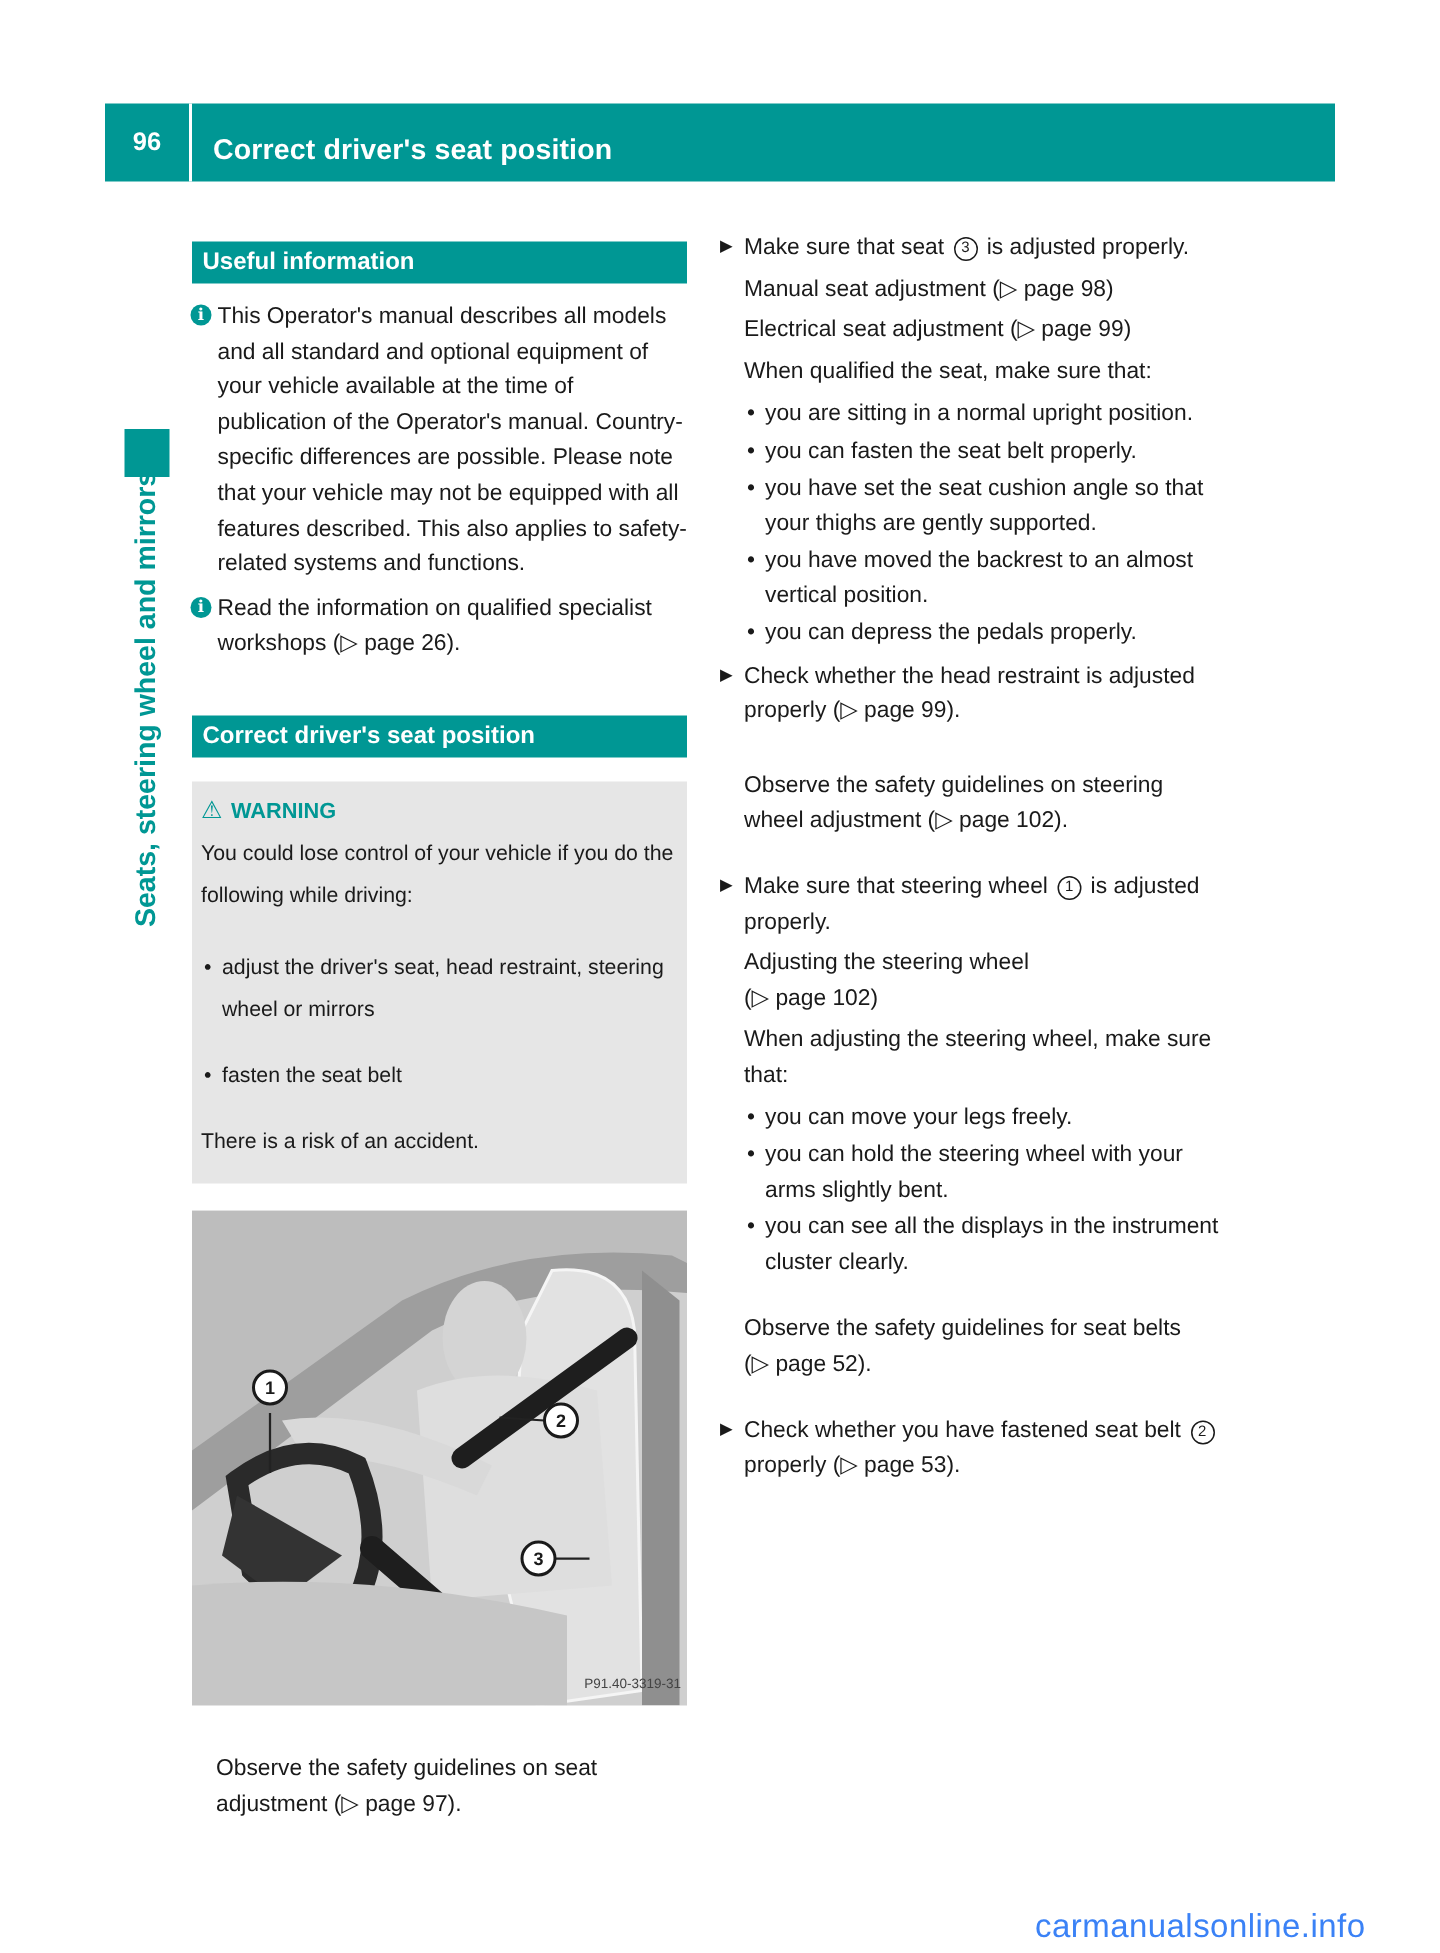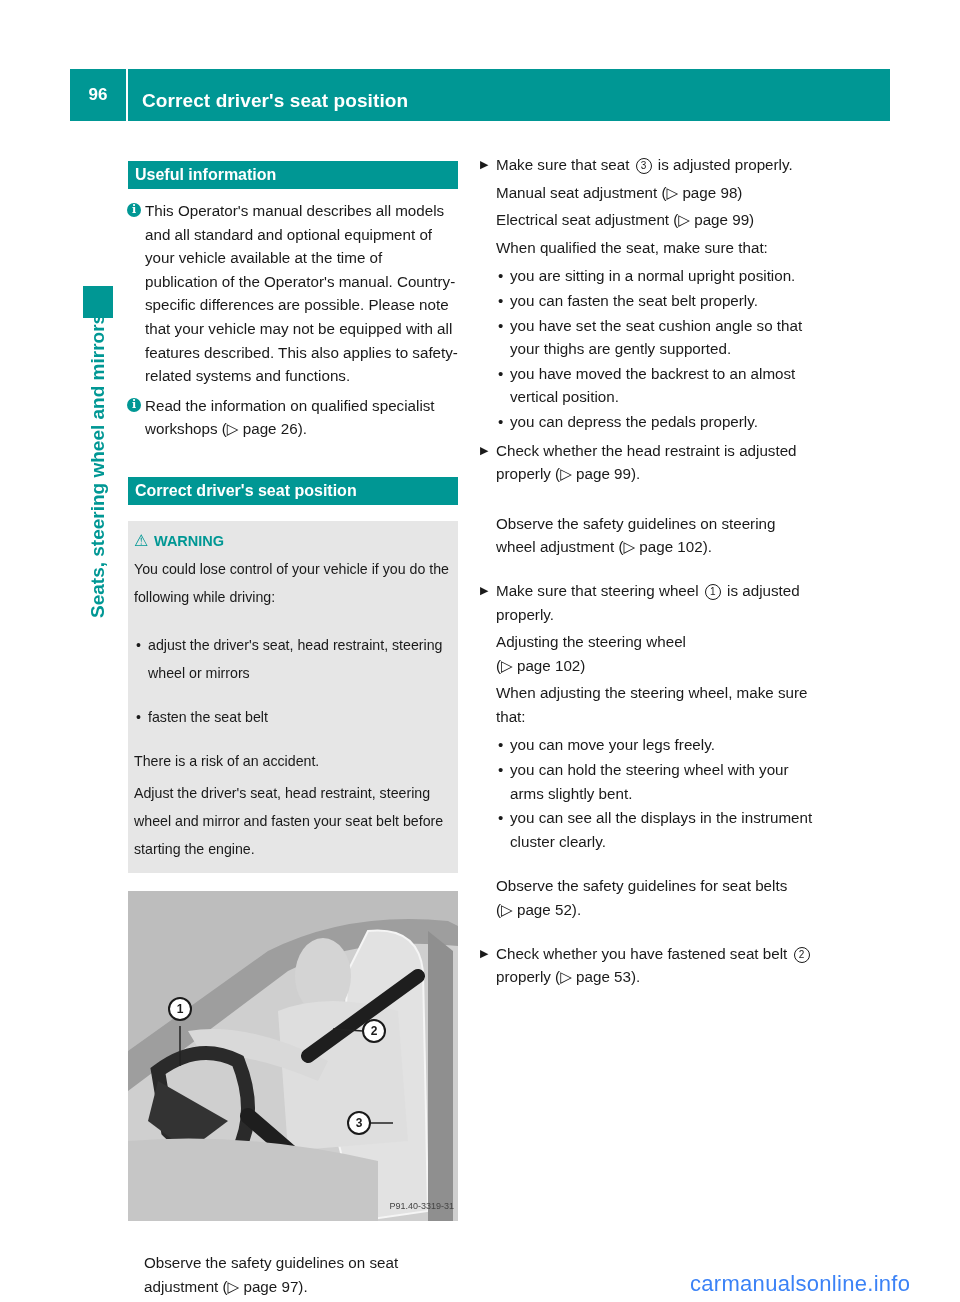--- a/index.html
+++ b/index.html
@@ -71,21 +71,20 @@
   <div style="height:16px"></div>
 
   <div class="warn">
     <div><span class="tri">⚠</span><span class="wh">WARNING</span></div>
     <div>You could lose control of your vehicle if you do the following while driving:</div>
     <div class="gap4"></div>
     <div class="bul">adjust the driver's seat, head restraint, steering wheel or mirrors</div>
     <div class="bul">fasten the seat belt</div>
     <div>There is a risk of an accident.</div>
     <div class="gap4"></div>
-    <div>Adjust the driver's seat, head restraint, steering wheel and mirror and fasten your seat belt before starting the engine.</div>
   </div>
 
   <div class="figure" style="margin-top:18px;">
     <svg width="330" height="330" viewBox="0 0 330 330">
       <rect x="0" y="0" width="330" height="330" fill="#cfcfcf"></rect>
       <path d="M0 0 L330 0 L330 40 Q200 40 120 90 L0 170 Z" fill="#bdbdbd"></path>
       <path d="M0 160 L140 60 Q220 20 320 30 L330 35 L330 55 Q230 45 160 80 L0 200 Z" fill="#9e9e9e"></path>
       <path d="M240 40 Q290 35 295 80 L300 320 L230 330 L210 250 L220 80 Z" fill="#e2e2e2" stroke="#f5f5f5" stroke-width="2"></path>
       <path d="M300 40 L325 60 L325 330 L300 330 Z" fill="#8f8f8f"></path>
       <ellipse cx="195" cy="85" rx="28" ry="38" fill="#d4d4d4"></ellipse>

